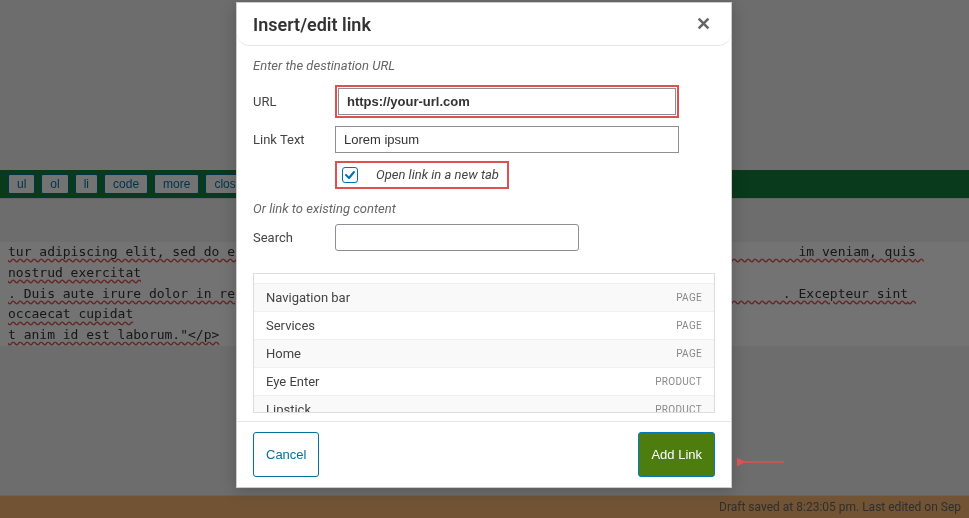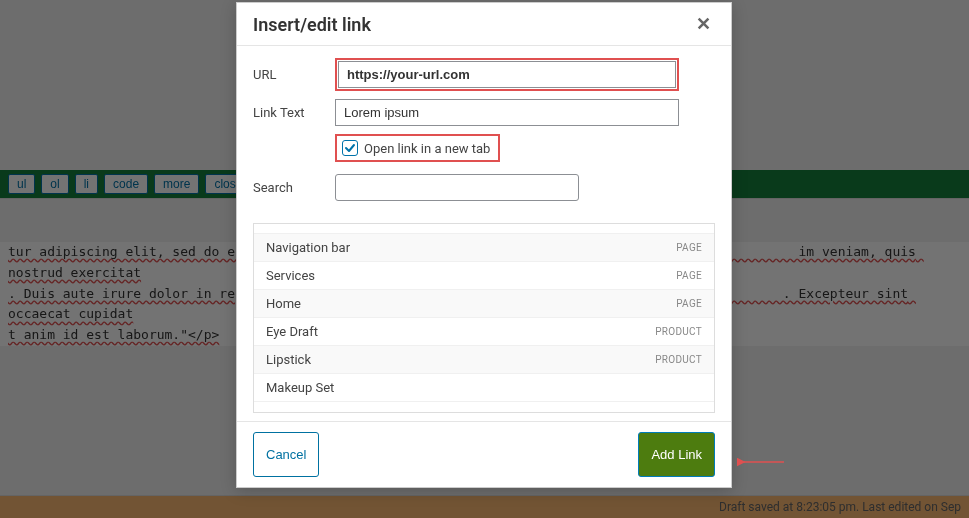--- a/index.html
+++ b/index.html
@@ -87,20 +87,21 @@
       box-shadow: 0 3px 15px rgba(0,0,0,0.2);
       display: flex;
       flex-direction: column;
     }
     .modal-header {
       padding: 10px 16px;
       border-bottom: 1px solid #e5e5e5;
       display: flex;
       justify-content: space-between;
       align-items: center;
+      border-radius: 13px;
     }
     .modal-header h2 {
       font-size: 18px;
       font-weight: 600;
       color: #333;
     }
     .close-btn {
       font-size: 18px;
       font-weight: bold;
       background: none;
@@ -148,24 +149,25 @@
       border: 2px solid #e05050;
       padding: 1px;
     }
     .hl-red-inner {
       width: 100%;
     }
 
     .checkbox-row {
       margin-left: 82px;
       display: inline-flex;
-      align-items: flex-end;
-      gap: 6px;
+      align-items: flex-start;
+      gap: 18px;
       border: 2px solid #e05050;
       padding: 4px 8px 4px 5px;
+      font-style: italic;
     }
     .cb {
       width: 16px;
       height: 16px;
       border: 1px solid #0073aa;
       border-radius: 3px;
       display: flex;
       align-items: center;
       justify-content: center;
       background: #fff;
@@ -261,20 +263,21 @@
 
 <div class="modal">
   <div class="modal-header">
     <h2>Insert/edit link</h2>
     <button class="close-btn">
       <span>✕</span>
     </button>
   </div>
 
   <div class="modal-body">
+    <p class="instruction">Enter the destination URL</p>
 
     <div class="form-row">
       <label class="form-label">URL</label>
       <div class="hl-red" style="flex:1;max-width:344px;">
         <input type="text" class="hl-red-inner" style="border: 1px solid rgb(140, 143, 148); padding: 5px 8px; font-size: 13px; font-weight: bold;" value="https://your-url.com">
       </div>
     </div>
 
     <div class="form-row">
       <label class="form-label">Link Text</label>
@@ -285,20 +288,21 @@
       <label class="checkbox-row">
         <span class="cb">
           <svg width="12" height="12" viewBox="0 0 12 12">
             <path d="M2 6 L5 9 L10 3" stroke="#0073aa" stroke-width="2" fill="none" stroke-linecap="round" stroke-linejoin="round"></path>
           </svg>
         </span>
         <span>Open link in a new tab</span>
       </label>
     </div>
 
+    <p class="instruction" style="margin-bottom:8px;">Or link to existing content</p>
 
     <div class="form-row">
       <label class="form-label">Search</label>
       <input type="text" style="max-width: 244px; border-radius: 3px;" value="">
     </div>
 
     <div class="list-outer">
       <div class="content-list">
         <div class="list-item" style="margin-top:-18px;">
           <span>About Us</span>
@@ -310,21 +314,21 @@
         </div>
         <div class="list-item">
           <span>Services</span>
           <span class="item-meta">PAGE</span>
         </div>
         <div class="list-item">
           <span>Home</span>
           <span class="item-meta">PAGE</span>
         </div>
         <div class="list-item">
-          <span>Eye Draft</span>
+          <span>Eye Enter</span>
           <span class="item-meta">PRODUCT</span>
         </div>
         <div class="list-item">
           <span>Lipstick</span>
           <span class="item-meta">PRODUCT</span>
         </div>
         <div class="list-item">
           <span>Makeup Set</span>
 
         </div>

